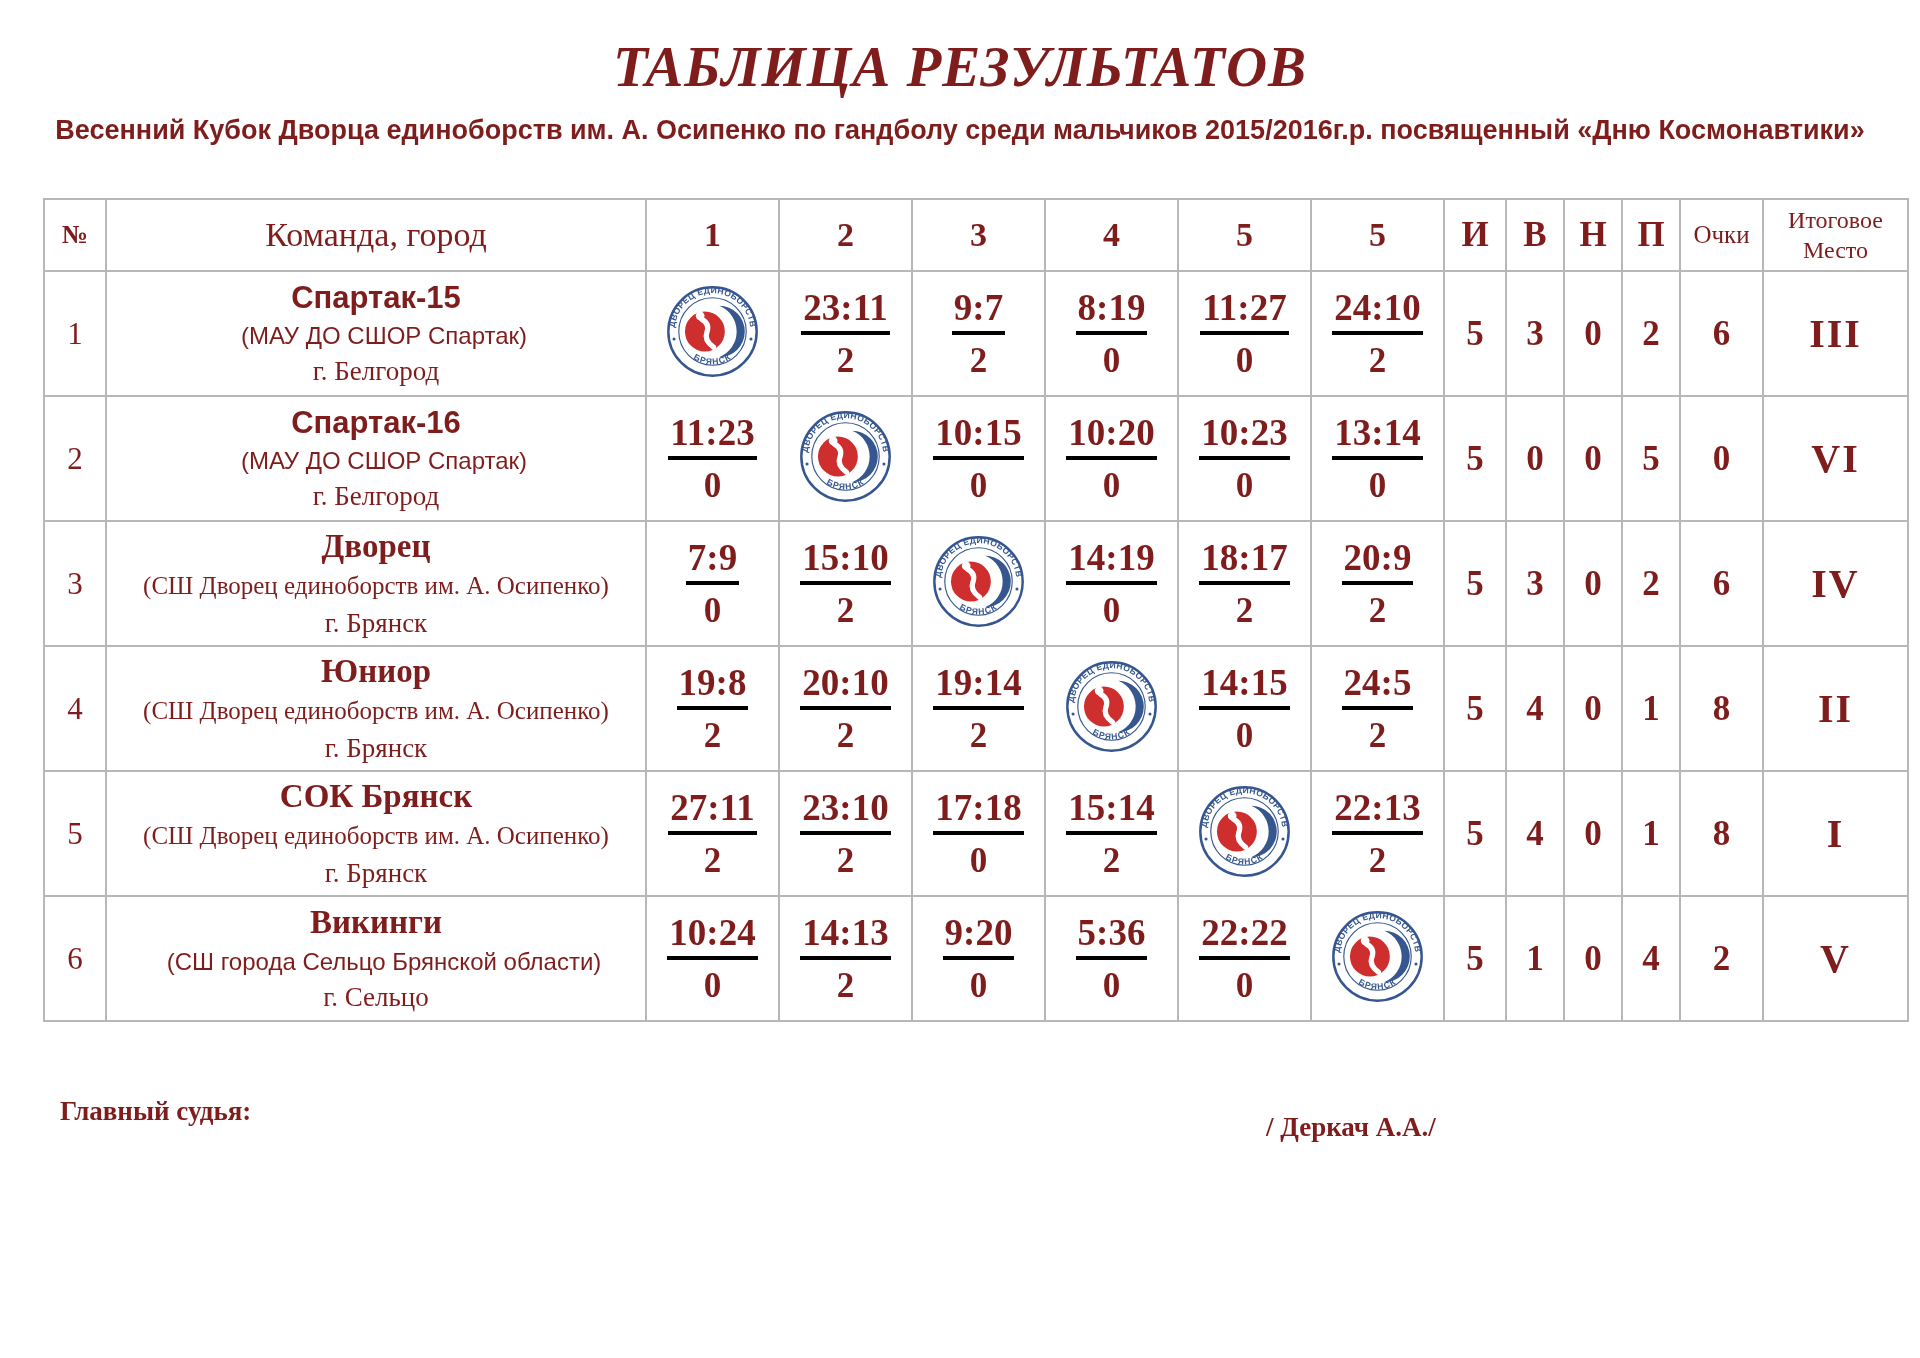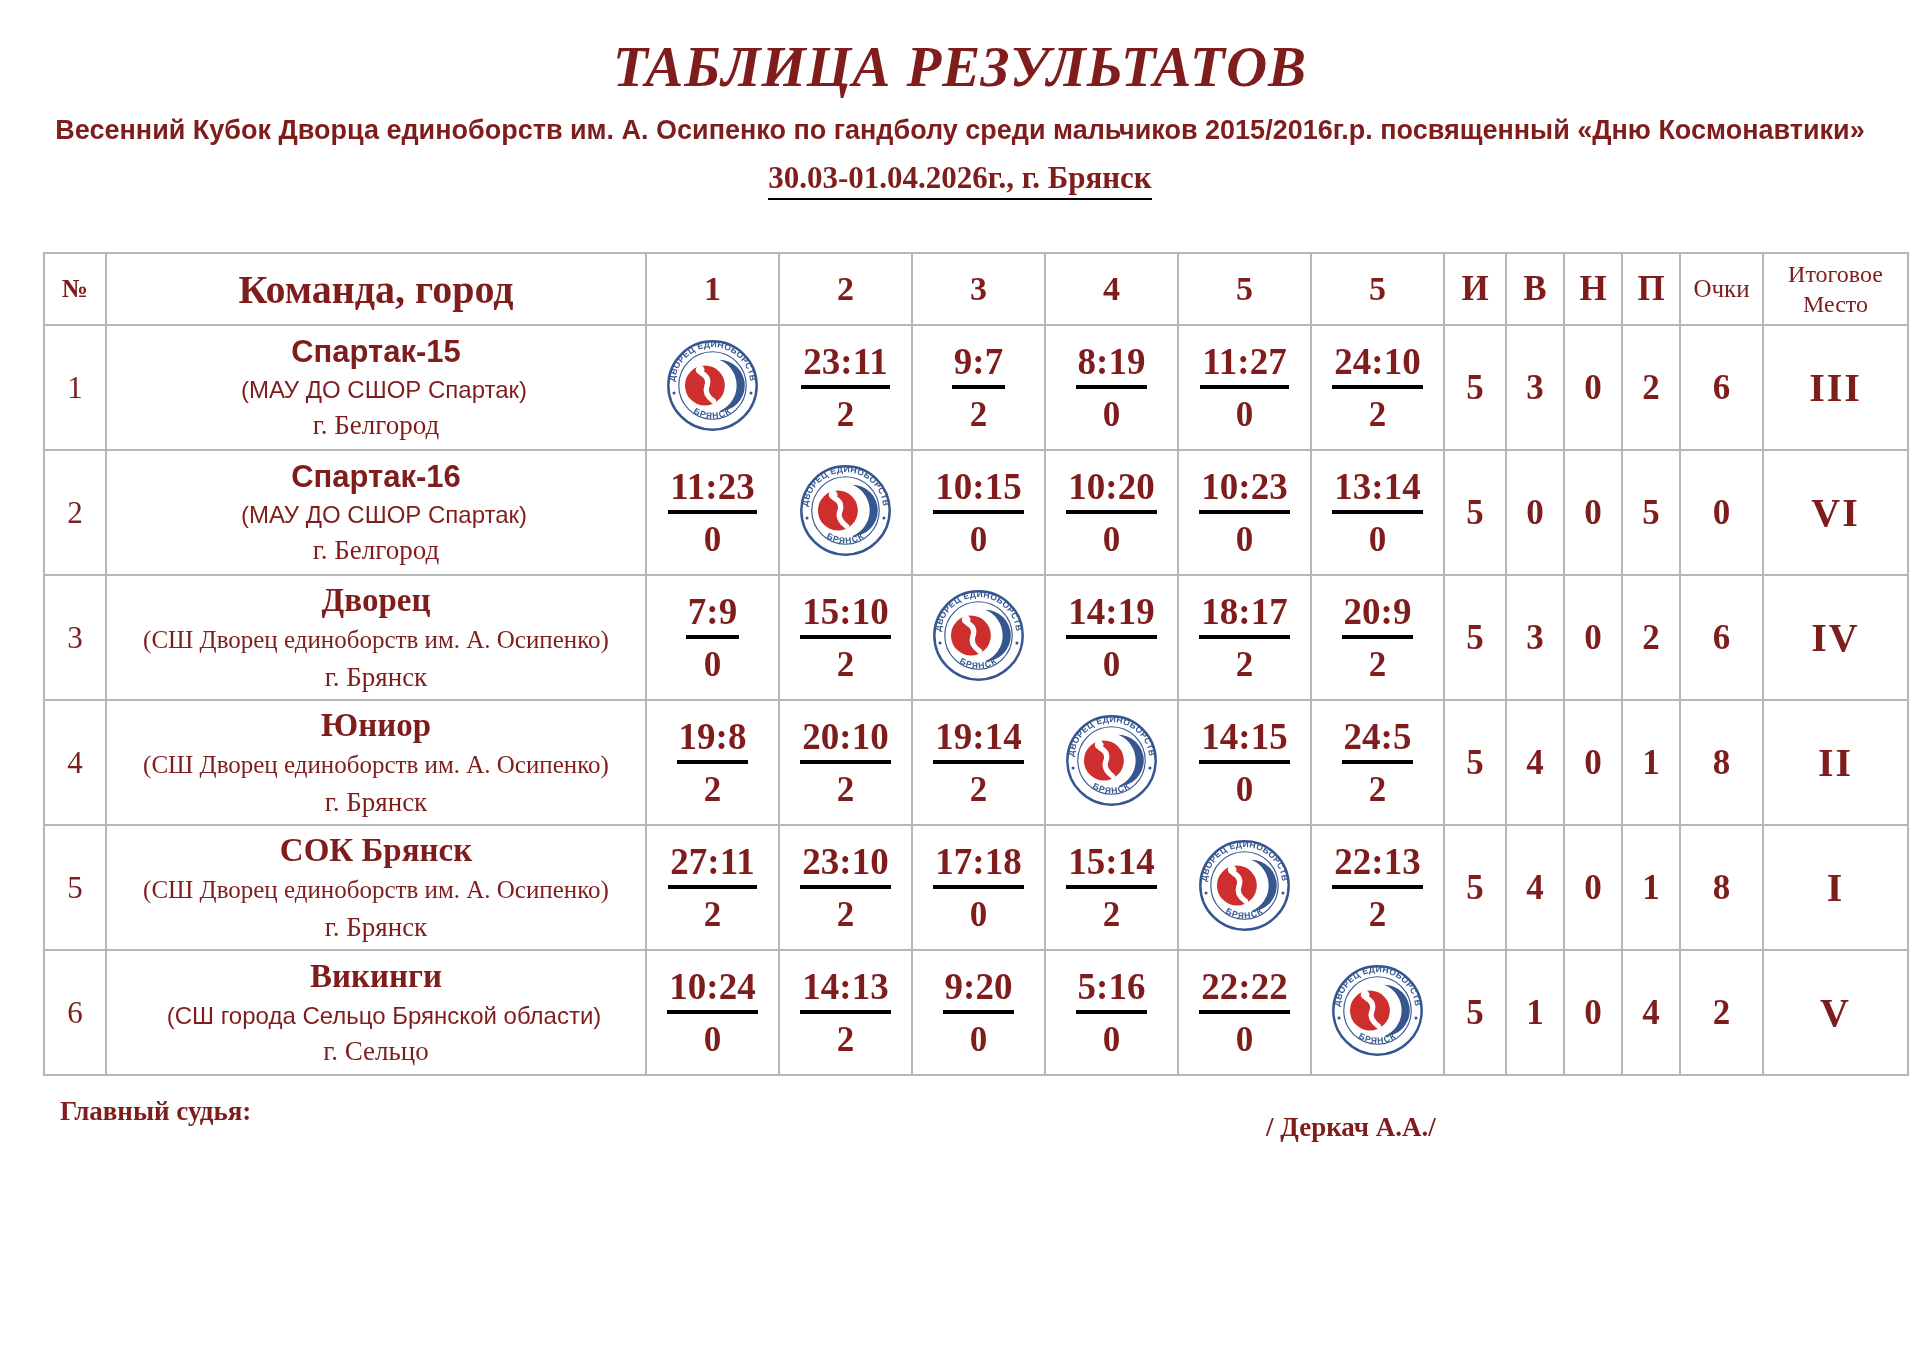--- a/index.html
+++ b/index.html
@@ -42,21 +42,21 @@
   }
   table.results th, table.results td{
     border:2px solid #b7b7b7;
     text-align:center;vertical-align:middle;
     padding:0;background:#fff;
     overflow:hidden;
   }
   thead tr{height:72px;}
   tbody tr{height:125px;}
   .h-num{font-size:26px;font-weight:bold;}
-  .h-team{font-size:40px;font-weight:bold;}
+  .h-team{font-size:34px;font-weight:normal;}
   .h-round{font-size:34px;font-weight:bold;}
   .h-stat{font-size:35px;font-weight:bold;}
   .h-pts{font-size:25px;font-weight:normal;}
   .h-place{font-size:24px;font-weight:normal;line-height:1.25;}
   td.num{font-size:31px;}
   td.team .tname{font-size:33px;font-weight:bold;line-height:1.15;}
   td.team .tclub{font-size:25px;margin-top:6px;line-height:1.15;}
   td.team .tcity{font-size:27px;margin-top:7px;line-height:1.15;}
   td.team.name-sans .tname{font-family:"Liberation Sans","DejaVu Sans",sans-serif;font-size:31px;}
   td.team.club-sans .tclub{font-family:"Liberation Sans","DejaVu Sans",sans-serif;font-size:24px;padding-left:16px;}
@@ -79,21 +79,20 @@
   .footer .judge-label{position:absolute;left:60px;top:0;}
   .footer .judge-name{position:absolute;left:1266px;top:16px;}
 </style>
 </head>
 <body>
 
 <div class="page">
 
   <h1 class="title">ТАБЛИЦА РЕЗУЛЬТАТОВ</h1>
   <div class="subtitle">Весенний Кубок Дворца единоборств им. А. Осипенко по гандболу среди мальчиков 2015/2016г.р. посвященный «Дню Космонавтики»</div>
-  <div class="dateline"><span>30.03-01.04.2026г., г. Брянск</span></div>
 
   <table class="results">
     <colgroup>
       <col style="width:62px">
         <col style="width:540px">
       <col style="width:133px">
         <col style="width:133px">
         <col style="width:133px">
       <col style="width:133px">
         <col style="width:133px">
@@ -426,21 +425,21 @@
           </td>
         <td>
             <div><span class="sc">14:13</span></div>
             <div class="pts">2</div>
           </td>
         <td>
             <div><span class="sc">9:20</span></div>
             <div class="pts">0</div>
           </td>
         <td>
-            <div><span class="sc">5:16</span></div>
+            <div><span class="sc">5:36</span></div>
             <div class="pts">0</div>
           </td>
         <td>
             <div><span class="sc">22:22</span></div>
             <div class="pts">0</div>
           </td>
         <td><span class="logo-slot">
   <svg viewBox="0 0 100 100" xmlns="http://www.w3.org/2000/svg">
     <circle cx="50" cy="50" r="46.5" fill="#ffffff" stroke="#35568f" stroke-width="2.6"></circle>
     <circle cx="50" cy="50" r="35.5" fill="none" stroke="#35568f" stroke-width="1.2"></circle>

